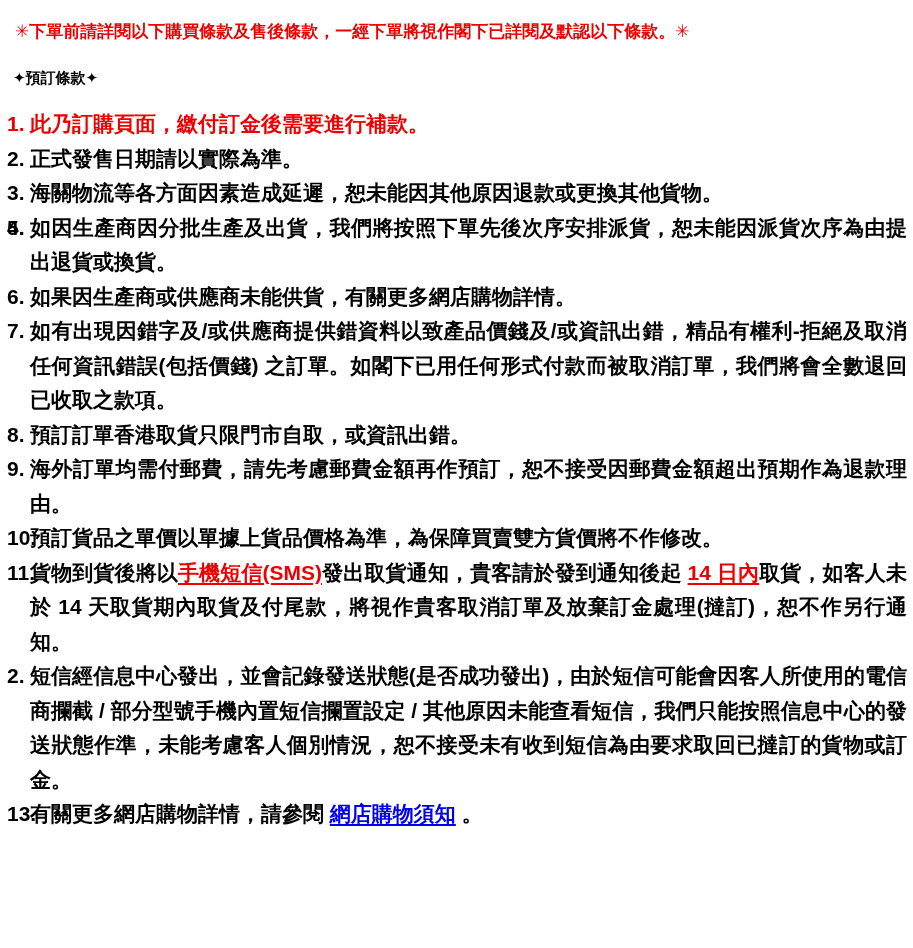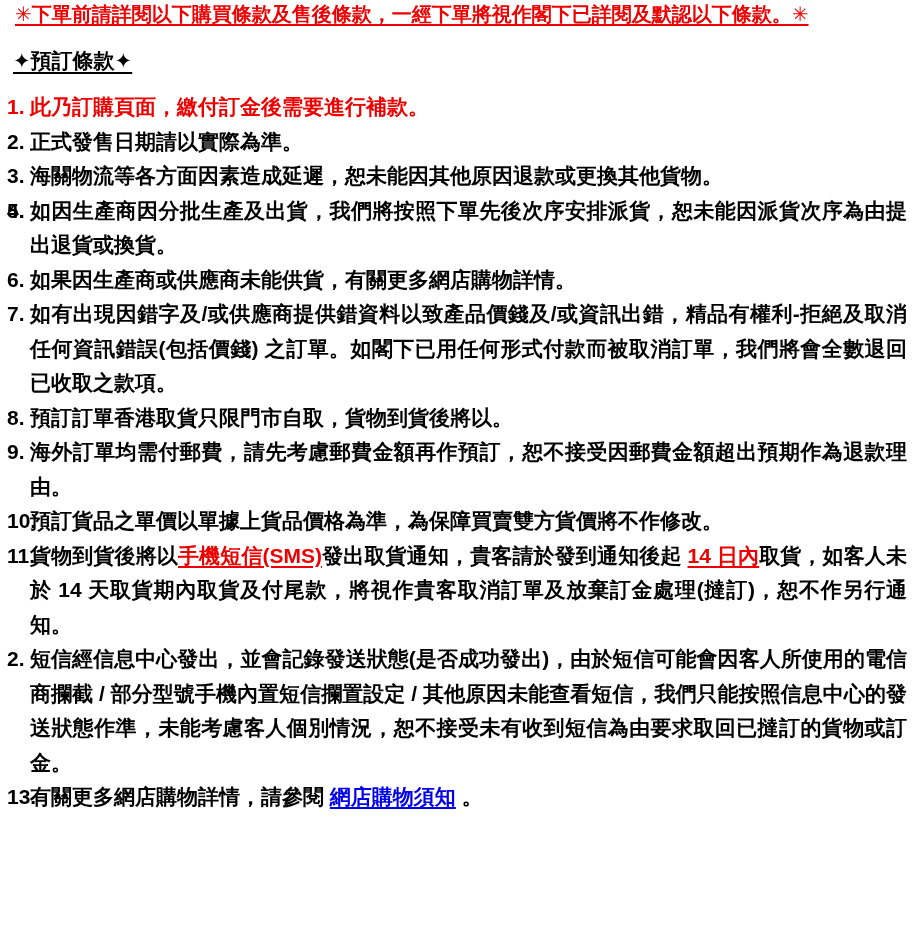--- a/index.html
+++ b/index.html
@@ -7,31 +7,29 @@
   html,body { margin:0; padding:0; }
   body {
     width:913px; height:948px; overflow:hidden;
     background:#ffffff;
     font-family:"Liberation Sans","DejaVu Sans",sans-serif;
     font-weight:700;
     color:var(--ink);
   }
   .page { width:913px; height:948px; }
   .header {
-    margin:0 8px 0 15px;
-    font-size:20px; line-height:29px;
+    margin:17px 8px 0 15px;
+    font-size:17px; line-height:29px;
     color:var(--red);
-    text-decoration:underline;
     text-underline-offset:3px;
   }
   .section-title {
     display:inline-block;
     margin:17px 0 0 13px;
-    font-size:21px; line-height:29px;
-    text-decoration:underline;
+    font-size:15px; line-height:29px;
     text-underline-offset:4px;
   }
   .terms { margin-top:15px; }
   .term {
     position:relative;
     font-size:21px; line-height:34.5px;
     padding:0 6px 0 30px;
     text-align:justify;
   }
   .term-number { position:absolute; left:7px; top:0; }
@@ -81,21 +79,21 @@
       <div class="term">
     <span class="term-number">6.</span>
     <span class="term-text"><span class="seg-normal">如果因生產商或供應商未能供貨，有關更多網店購物詳情。</span></span>
   </div>
       <div class="term">
     <span class="term-number">7.</span>
     <span class="term-text"><span class="seg-normal">如有出現因錯字及/或供應商提供錯資料以致產品價錢及/或資訊出錯，精品有權利-拒絕及取消任何資訊錯誤(包括價錢) 之訂單。如閣下已用任何形式付款而被取消訂單，我們將會全數退回已收取之款項。</span></span>
   </div>
       <div class="term">
     <span class="term-number">8.</span>
-    <span class="term-text"><span class="seg-normal">預訂訂單香港取貨只限門市自取，貨物到貨後將以。</span></span>
+    <span class="term-text"><span class="seg-normal">預訂訂單香港取貨只限門市自取，或資訊出錯。</span></span>
   </div>
       <div class="term">
     <span class="term-number">9.</span>
     <span class="term-text"><span class="seg-normal">海外訂單均需付郵費，請先考慮郵費金額再作預訂，恕不接受因郵費金額超出預期作為退款理由。</span></span>
   </div>
       <div class="term">
     <span class="term-number">10.</span>
     <span class="term-text"><span class="seg-normal">預訂貨品之單價以單據上貨品價格為準，為保障買賣雙方貨價將不作修改。</span></span>
   </div>
       <div class="term">

